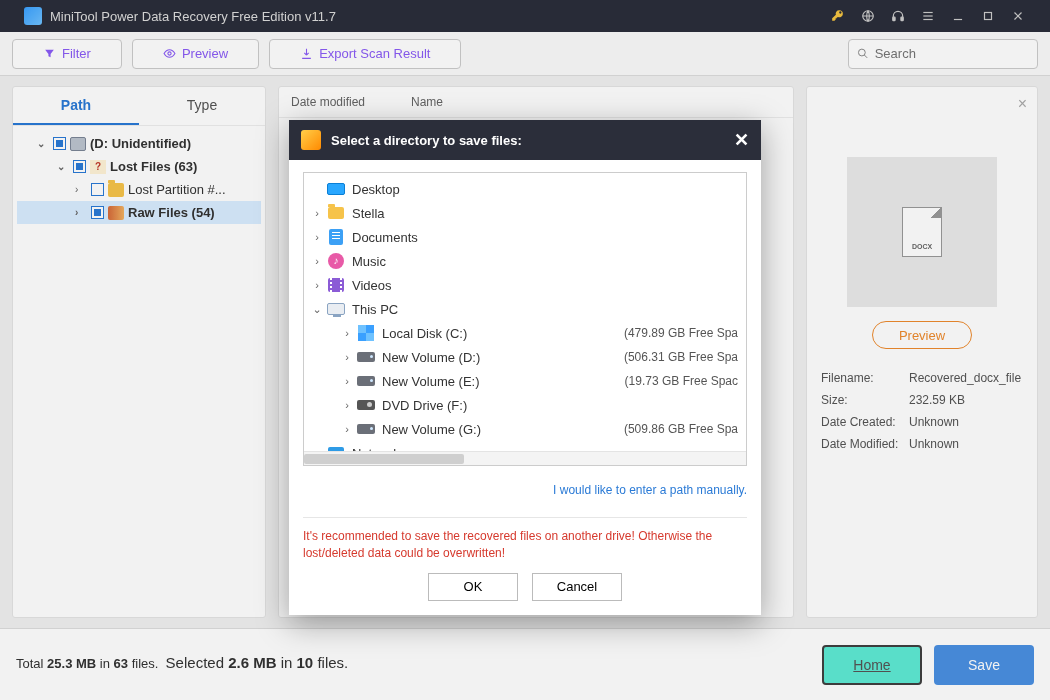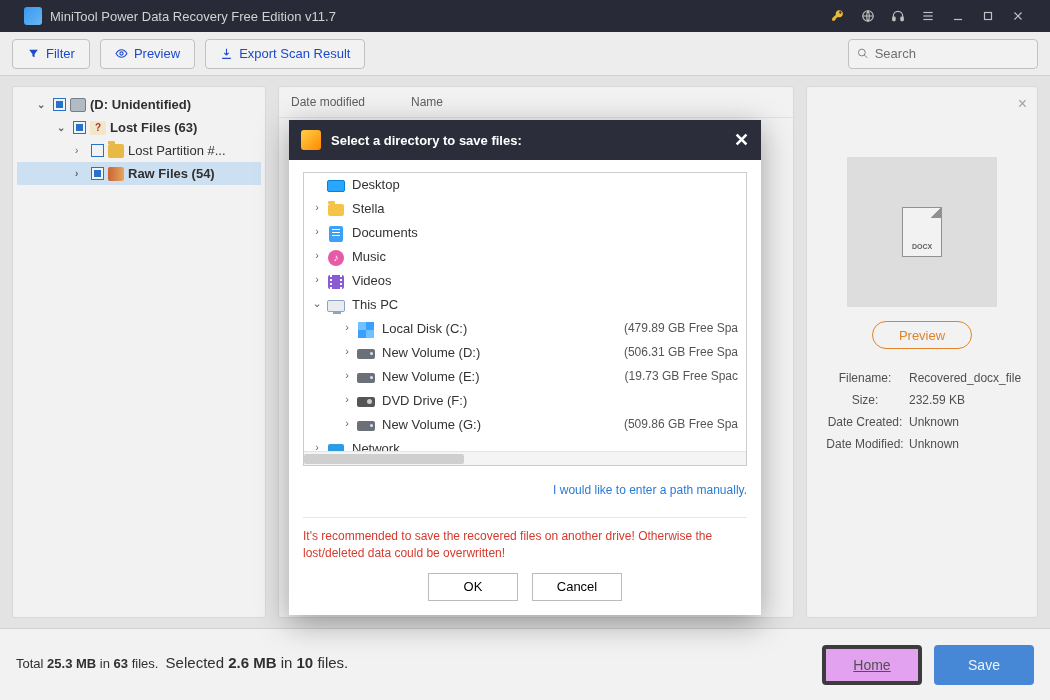--- a/index.html
+++ b/index.html
@@ -8,21 +8,21 @@
 
 .titlebar { height: 32px; background: #2b2e3a; display: flex; align-items: center; padding: 0 24px; color: #ddd; }
 .titlebar .logo { width: 18px; height: 18px; background: linear-gradient(135deg,#3aa0ff,#6fc2ff); border-radius: 3px; margin-right: 8px; }
 .titlebar .title { flex: 1; font-size: 13px; }
 .titlebar .tbicons { display: flex; gap: 14px; align-items: center; color: #ccc; }
 .titlebar .tbicon { width: 16px; height: 16px; display: inline-flex; align-items: center; justify-content: center; cursor: pointer; }
 .titlebar .tbicon svg { width: 14px; height: 14px; }
 
 
 .toolbar { height: 44px; background: #fafafa; border-bottom: 1px solid #ddd; display: flex; align-items: center; padding: 0 12px; gap: 10px; }
-.tbtn { height: 30px; border: 1px solid #ccc; background: #fff; border-radius: 4px; padding: 0 14px; display: flex; align-items: center; gap: 6px; font-size: 13px; color: #1d4ed8; cursor: pointer; }
+.tbtn { height: 30px; border: 1px solid #ccc; background: #fff; border-radius: 4px; padding: 0 30px; display: flex; align-items: center; gap: 6px; font-size: 13px; color: #8b5cf6; cursor: pointer; }
 .tbtn svg { width: 13px; height: 13px; }
 .toolbar .spacer { flex: 1; }
 .search { width: 190px; height: 30px; border: 1px solid #ccc; border-radius: 4px; background: #fff; display: flex; align-items: center; padding: 0 8px; gap: 6px; color: #888; }
 .search input { border: none; outline: none; width: 100%; font-size: 13px; }
 
 
 .main { position: absolute; top: 76px; bottom: 72px; left: 0; right: 0; background: #f0f0f0; padding: 10px 12px; display: flex; gap: 12px; }
 
 
 .sidebar { width: 254px; background: #fff; border: 1px solid #e4e4e4; border-radius: 3px; display: flex; flex-direction: column; }
@@ -48,43 +48,43 @@
 
 
 .rightp { width: 232px; background: #fff; border: 1px solid #e4e4e4; border-radius: 3px; position: relative; padding: 14px; }
 .rightp .closex { position: absolute; top: 8px; right: 10px; color: #aaa; font-size: 16px; cursor: pointer; }
 .thumbwrap { margin: 56px auto 0; width: 150px; height: 150px; background: #e9e9e9; display: flex; align-items: center; justify-content: center; }
 .docicon { width: 40px; height: 50px; border: 1px solid #999; background: #fff; position: relative; }
 .docicon::before { content: ""; position: absolute; top: 0; right: 0; width: 10px; height: 10px; background: linear-gradient(135deg,#fff 49%, #999 50%); }
 .docicon .ext { position: absolute; bottom: 6px; left: 0; right: 0; text-align: center; font-size: 7px; font-weight: bold; color: #666; }
 .pvbtn { margin: 14px auto 22px; display: block; width: 100px; height: 28px; border: 1px solid #ee8b2e; color: #ee8b2e; background: #fff; border-radius: 14px; font-size: 13px; cursor: pointer; }
 .meta { font-size: 12px; color: #555; }
-.meta .mrow { display: flex; margin-bottom: 8px; text-align: center; }
+.meta .mrow { display: flex; margin-bottom: 8px; }
 .meta .mk { width: 88px; }
 
 
 .footer { position: absolute; bottom: 0; left: 0; right: 0; height: 72px; border-top: 1px solid #ddd; background: #fff; display: flex; align-items: center; padding: 4px 16px; }
 .stats { font-size: 13px; color: #333; }
 .stats .l1 { margin-bottom: 4px; }
 .stats a { color: #2a7ad6; font-size: 12px; }
 .footer .fspacer { flex: 1; }
 .fbtn { width: 100px; height: 40px; border-radius: 4px; font-size: 14px; cursor: pointer; margin-left: 12px; }
-.fbtn.home { border: 4px solid #404040; background: #f0abfc; color: #555; text-decoration: underline; }
+.fbtn.home { border: 2px solid #404040; background: #5eead4; color: #555; text-decoration: underline; }
 .fbtn.save { border: none; background: #4a90e2; color: #fff; }
 
 
 .overlay { position: absolute; inset: 0; background: rgba(0,0,0,0.05); }
 .modal { position: absolute; top: 120px; left: 289px; width: 472px; background: #fff; box-shadow: 0 8px 30px rgba(0,0,0,0.35); }
 .mtitle { height: 40px; background: #2b2e3a; color: #fff; display: flex; align-items: center; padding: 0 12px; font-size: 13px; font-weight: 600; }
 .mtitle .micon { width: 20px; height: 20px; background: linear-gradient(135deg,#ffcf4a,#ff8a00); border-radius: 3px; margin-right: 10px; }
 .mtitle .mx { margin-left: auto; font-size: 18px; cursor: pointer; font-weight: bold; }
 .mbody { padding: 12px 14px 14px; }
 .dirbox { border: 1px solid #ccc; height: 294px; overflow: hidden; position: relative; }
 .dirscroll { padding: 4px 0; }
-.drow { display: flex; height: 24px; font-size: 13px; color: #333; cursor: pointer; }
+.drow { display: flex; align-items: center; height: 24px; font-size: 13px; color: #333; cursor: pointer; }
 .drow .dchev { width: 18px; text-align: center; font-size: 11px; color: #666; }
 .drow .dicon { width: 20px; height: 18px; margin-right: 6px; display: inline-flex; align-items: center; justify-content: center; }
 .drow .dfree { margin-left: auto; padding-right: 8px; font-size: 12px; color: #555; }
 .di0 { padding-left: 4px; }
 .di1 { padding-left: 34px; }
 .hscroll { position: absolute; bottom: 0; left: 0; right: 0; height: 14px; background: #f4f4f4; border-top: 1px solid #e4e4e4; }
 .hscroll .thumb { position: absolute; left: 0; top: 2px; height: 10px; width: 160px; background: #cfcfcf; border-radius: 2px; }
 .manlink { display: block; text-align: right; color: #2a7ad6; font-size: 12px; margin: 17px 0 6px; cursor: pointer; }
 .mwarn { color: #d63a2e; font-size: 12px; line-height: 1.45; padding: 2px 0 10px; border-top: 1px solid #e6e6e6; margin-top: 20px; padding-top: 10px;}
 .mbtns { display: flex; justify-content: center; gap: 14px; }
@@ -190,20 +190,24 @@
     <svg width="13" height="13" viewBox="0 0 24 24" fill="none" stroke="#888" stroke-width="2">
         <circle cx="10" cy="10" r="7"></circle>
         <line x1="15" y1="15" x2="21" y2="21"></line>
       </svg>
     <input placeholder="Search" style="">
   </div>
 </div>
 
 <div class="main">
   <div class="sidebar">
+    <div class="tabs">
+      <div class="tab active">Path</div>
+      <div class="tab">Type</div>
+    </div>
     <div class="tree">
       <div class="trow ind1 bold">
           <span class="chev">⌄</span>
           <span class="cb part"></span>
           <span class="ficon idriveico"></span>
           <span>(D: Unidentified)</span>
         </div>
       <div class="trow ind2 bold">
           <span class="chev">⌄</span>
           <span class="cb part"></span>

